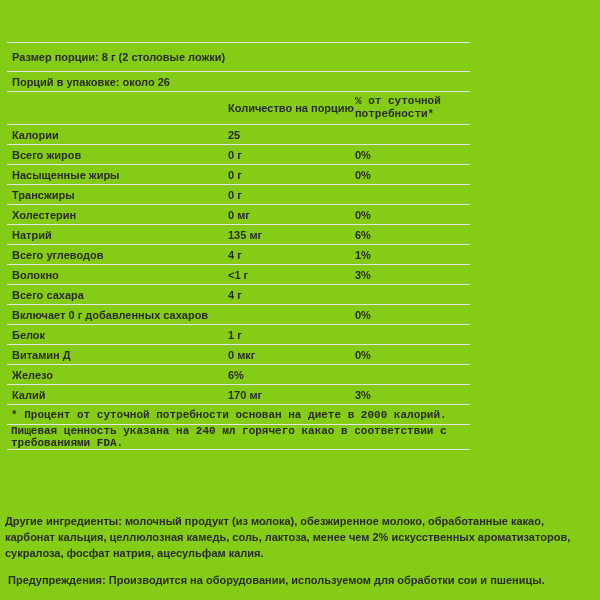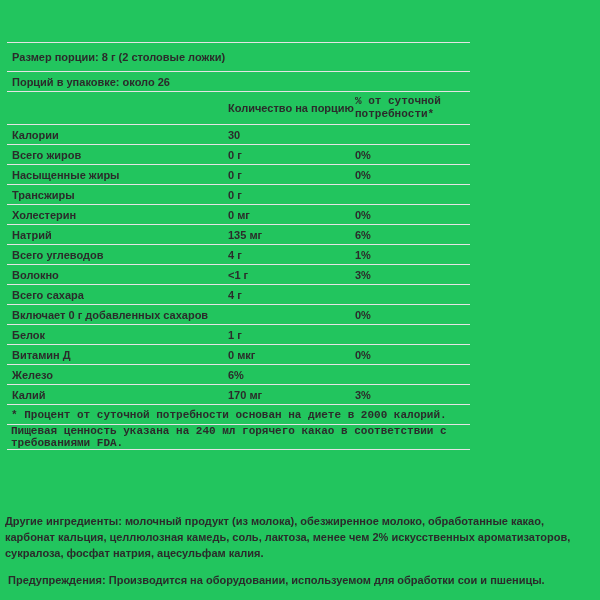--- a/index.html
+++ b/index.html
@@ -3,21 +3,21 @@
 <meta charset="utf-8">
 <style>
   * { margin:0; padding:0; box-sizing:border-box; }
   html, body { width:600px; height:600px; background:#ffffff; }
   body {
     font-family:"Liberation Sans", sans-serif;
     font-weight:bold;
     color:#2b2b2b;
     position:relative;
   }
-  .sheet { position:absolute; inset:0; background:#22c55e; }
+  .sheet { position:absolute; inset:0; background:#84cc16; }
 
   
   .facts {
     position:absolute;
     left:7px; top:42px;
     width:463px;
     border-top:1px solid #e4e4e4;
     font-size:11px;
   }
   .row {
@@ -62,21 +62,21 @@
     </div>
 
     <div class="row tall">
       <div class="cell-label"></div>
       <div class="cell-amount colhead">Количество на порцию</div>
       <div class="cell-dv colhead dv-head">% от суточной потребности*</div>
     </div>
 
     <div class="row">
       <div class="cell-label">Калории</div>
-      <div class="cell-amount">30</div>
+      <div class="cell-amount">25</div>
       <div class="cell-dv"></div>
     </div>
     <div class="row">
       <div class="cell-label">Всего жиров</div>
       <div class="cell-amount">0 г</div>
       <div class="cell-dv">0%</div>
     </div>
     <div class="row">
       <div class="cell-label">Насыщенные жиры</div>
       <div class="cell-amount">0 г</div>

